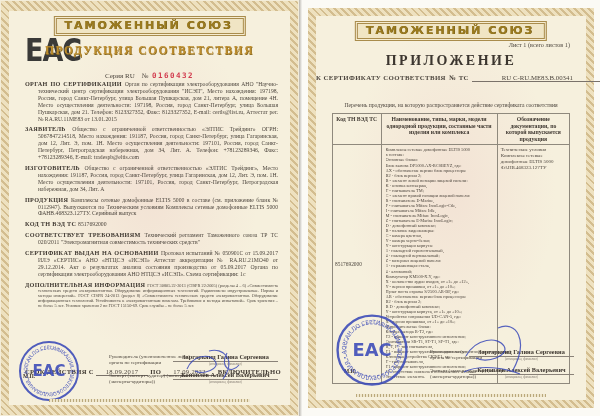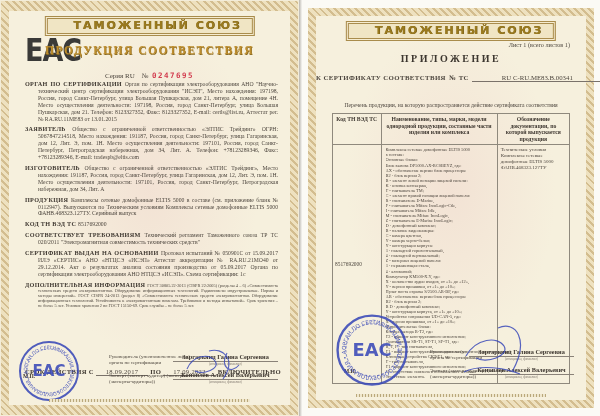--- a/index.html
+++ b/index.html
@@ -25,21 +25,21 @@
     position:absolute;
     background:
       radial-gradient(ellipse at 50% 45%, rgba(236,200,196,.35) 0%, rgba(236,200,196,0) 55%),
       #f6f0dd;
   }
   #page-left .paper{inset:11px 9px 11px 9px;}
   #page-right .paper{inset:16px 14px 16px 14px;}
 
   .banner{
     position:absolute;top:5px;left:50%;transform:translateX(-50%);
-    padding:2px 12px 3px 28px;
+    padding:2px 12px 3px 10px;
     background:#f0e5c4;
     border:1px solid #a98c4c;
     box-shadow:inset 0 0 0 1px #f6ecd0, inset 0 0 0 2px #a98c4c;
     color:#9a7a1f;font-weight:bold;font-size:11px;letter-spacing:2px;
     white-space:nowrap;font-family:"DejaVu Sans",sans-serif;
     text-shadow:.4px .4px 0 #6d5512;
   }
   .eac-logo{
     position:absolute;left:16px;top:26px;
     font-family:"DejaVu Sans",sans-serif;font-weight:900;
@@ -84,21 +84,21 @@
   .sig-svg{position:absolute;}
   .microline{
     position:absolute;left:40px;right:40px;bottom:3px;height:3px;
     background:repeating-linear-gradient(90deg,#b9a87c 0 1px,#efe6cc 1px 3px);
   }
 
   
   .sheet{position:absolute;top:25px;right:16px;font-size:6.2px;}
   .app-title{
     position:absolute;top:37px;left:0;right:0;text-align:center;
-    font-size:10px;font-weight:bold;letter-spacing:2.5px;color:#3c362f;
+    font-size:14px;font-weight:bold;letter-spacing:2.5px;color:#3c362f;
   }
   .app-sub{position:absolute;top:58px;left:0;right:0;text-align:center;font-size:6.8px;white-space:nowrap;}
   .app-sub .lbl{font-weight:bold;letter-spacing:.4px;}
   .app-sub .val{display:inline-block;min-width:118px;border-bottom:.5px solid #7a726a;padding:0 6px;}
   .intro{position:absolute;top:86px;left:14px;right:14px;text-align:center;font-size:5.7px;}
   .apptable{
     position:absolute;top:97px;left:16px;right:16px;
     border-collapse:collapse;table-layout:fixed;
   }
   .apptable th,.apptable td{
@@ -119,21 +119,21 @@
   <div class="ornframe"></div>
   <div class="paper">
 
     <div class="banner">ТАМОЖЕННЫЙ СОЮЗ</div>
     <div class="eac-logo">ЕАС</div>
     <div class="cert-title">ПРОДУКЦИЯ СООТВЕТСТВИЯ</div>
 
     <div class="serline" style="top:60px">
       <span>Серия RU</span>&nbsp;&nbsp;&nbsp;
       <span>№</span>&nbsp;
-      <span class="red">0247695</span>
+      <span class="red">0160432</span>
     </div>
 
     <div class="sections">
         <p><b>ОРГАН ПО СЕРТИФИКАЦИИ  </b>Орган по сертификации электрооборудования АНО "Научно-технический центр сертификации электрооборудования "ИСЭП", Место нахождения: 197198, Россия, город Санкт-Петербург, улица Большая Пушкарская, дом 21, литера А, помещение 4Н. Место осуществления деятельности: 197198, Россия, город Санкт-Петербург, улица Большая Пушкарская, дом 21. Телефон: 8123327352, Факс: 8123327352, E-mail: certls@list.ru, Аттестат рег. № RA.RU.11МЕ83 от 13.01.2015</p>
         <p><b>ЗАЯВИТЕЛЬ  </b>Общество с ограниченной ответственностью «ЭЛТИС Трейдинг» ОГРН: 5067847214518, Место нахождения: 191187, Россия, город Санкт-Петербург, улица Гагаринская, дом 12, Лит. Э, пом. 1Н. Место осуществления деятельности: 197101, Россия, город Санкт-Петербург, Петроградская набережная, дом 34, Лит. А. Телефон: +78123289346, Факс: +78123289346, E-mail: tradespb@eltis.com</p>
         <p><b>ИЗГОТОВИТЕЛЬ  </b>Общество с ограниченной ответственностью «ЭЛТИС Трейдинг», Место нахождения: 191187, Россия, город Санкт-Петербург, улица Гагаринская, дом 12, Лит. Э, пом. 1Н. Место осуществления деятельности: 197101, Россия, город Санкт-Петербург, Петроградская набережная, дом 34, Лит. А</p>
         <p><b>ПРОДУКЦИЯ  </b>Комплексы сетевые домофонные ELTIS 5000 в составе (см. приложение бланк № 0112947). Выпускаются по Техническим условиям Комплексы сетевые домофонные ELTIS 5000 ФАНВ.468323.127ТУ. Серийный выпуск</p>
         <p><b>КОД ТН ВЭД ТС  </b>8517692000</p>
         <p><b>СООТВЕТСТВУЕТ ТРЕБОВАНИЯМ  </b>Технический регламент Таможенного союза ТР ТС 020/2011 "Электромагнитная совместимость технических средств"</p>
         <p><b>СЕРТИФИКАТ ВЫДАН НА ОСНОВАНИИ  </b>Протокол испытаний № 050901С от 15.09.2017 ИЛЭ «СЕРТИС» АНО «НТЦСЭ «ИСЭП» Аттестат аккредитации № RA.RU.21МО40 от 29.12.2014. Акт о результатах анализа состояния производства от 05.09.2017 Органа по сертификации электрооборудования АНО НТЦСЭ «ИСЭП». Схема сертификации: 1с</p>

